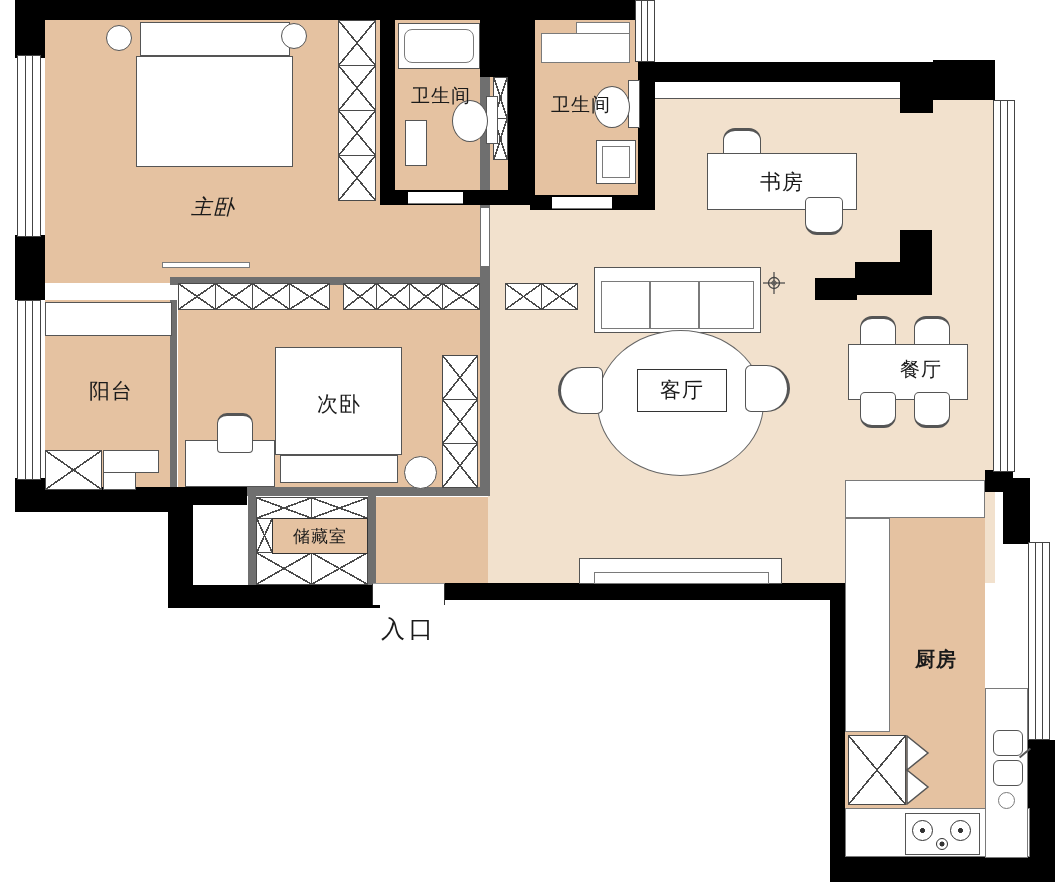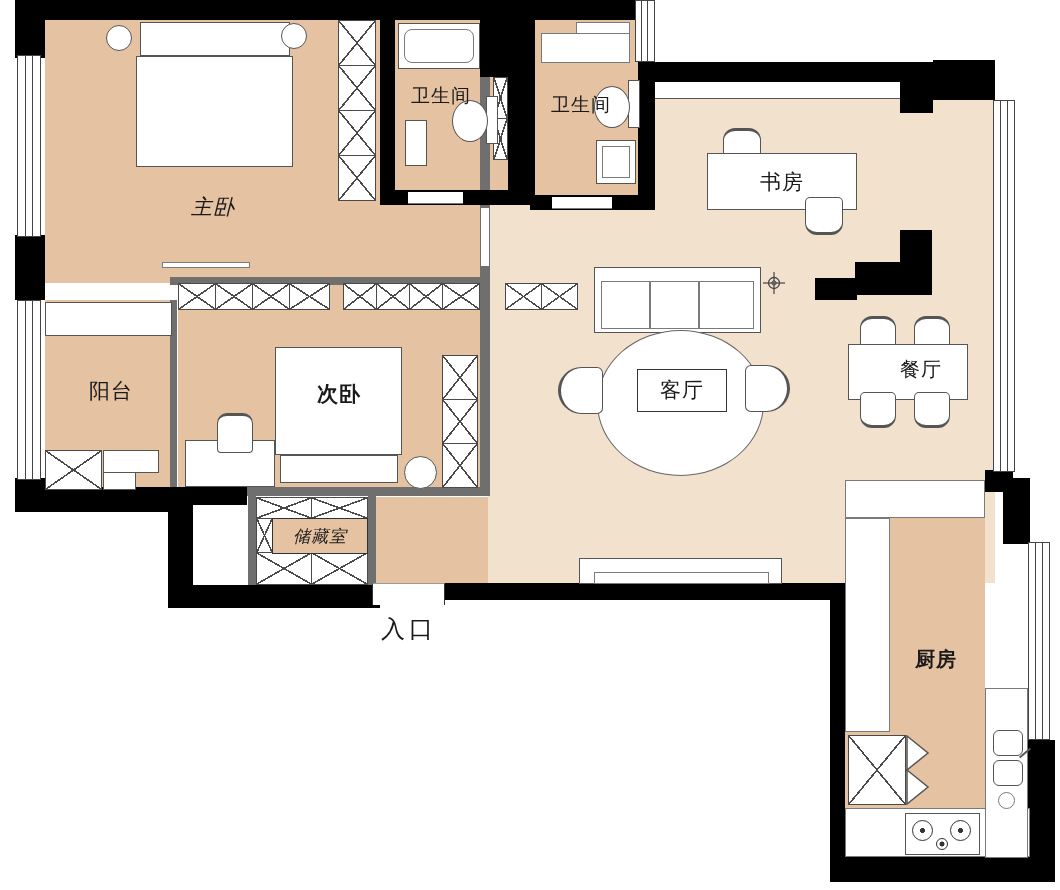--- a/index.html
+++ b/index.html
@@ -197,21 +197,21 @@
   <div class="furn" style="left:905px;top:813px;width:75px;height:42px;"></div>
   <div class="burner" style="left:912px;top:820px;width:21px;height:21px;"></div>
   <div class="burner" style="left:950px;top:820px;width:21px;height:21px;"></div>
   <div class="burner" style="left:936px;top:838px;width:12px;height:12px;"></div>
 
   <div class="lbl" style="left:213px;top:207px;font-style:italic;">主卧</div>
   <div class="lbl" style="left:441px;top:96px;font-size:19px;">卫生间</div>
   <div class="lbl" style="left:581px;top:105px;font-size:19px;">卫生间</div>
   <div class="lbl" style="left:782px;top:182px;">书房</div>
   <div class="lbl" style="left:111px;top:391px;">阳台</div>
-  <div class="lbl" style="left:339px;top:394px;font-weight:bold;">次卧</div>
-  <div class="lbl" style="left:320px;top:536px;font-size:17px;font-style:italic;">储藏室</div>
+  <div class="lbl" style="left:339px;top:404px;">次卧</div>
+  <div class="lbl" style="left:320px;top:536px;font-size:17px;">储藏室</div>
   <div class="lbl" style="left:682px;top:390px;">客厅</div>
   <div class="lbl" style="left:921px;top:369px;font-size:20px;">餐厅</div>
   <div class="lbl" style="left:936px;top:659px;font-size:20px;font-weight:bold;">厨房</div>
   <div class="lbl" style="left:409px;top:629px;font-size:24px;letter-spacing:4px;">入口</div>
 
 
 </div>
 
 </body></html>

